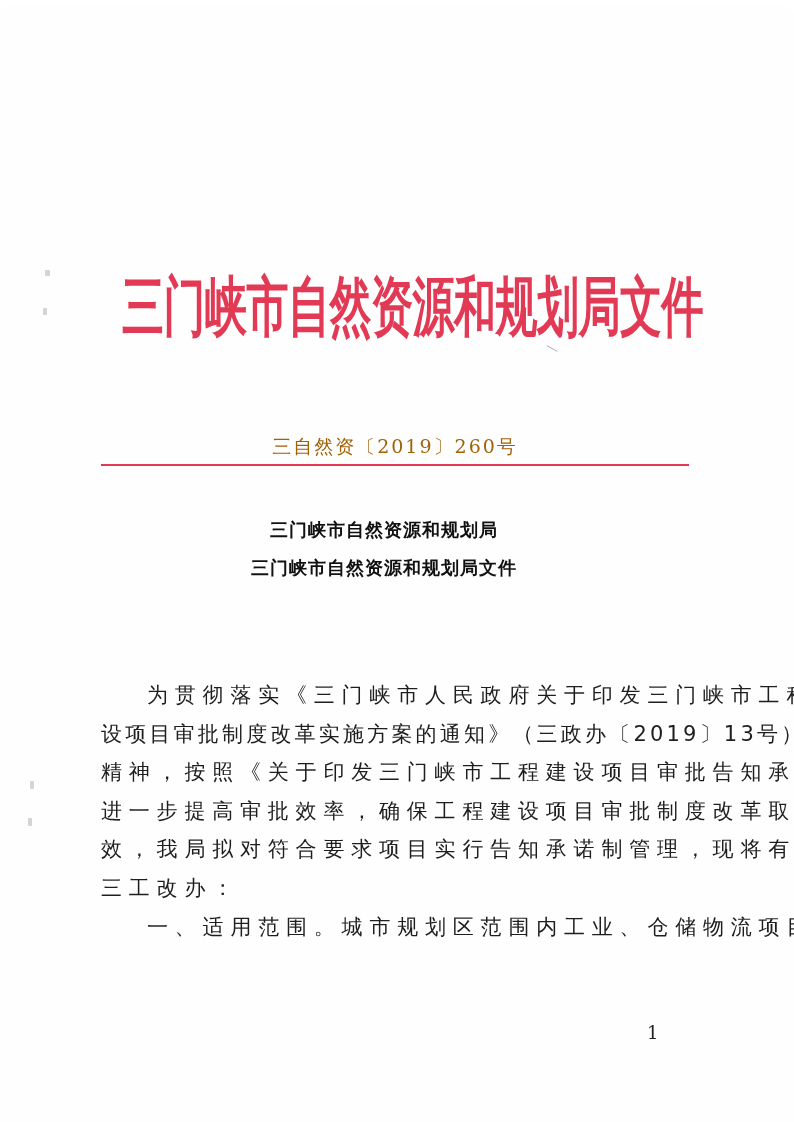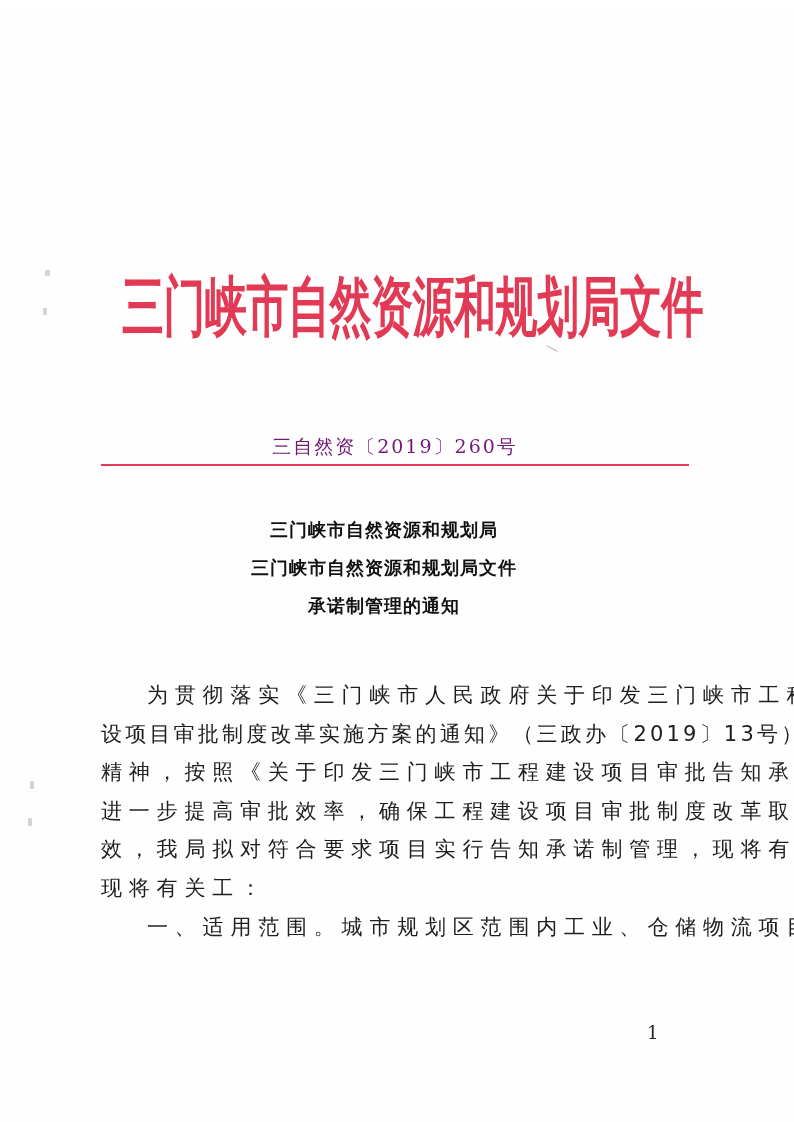--- a/index.html
+++ b/index.html
@@ -63,21 +63,21 @@
     
     .doc-number {
       position: absolute;
       left: 270px;
       top: 428px;
       width: 250px;
       text-align: center;
       font-family: "DejaVu Serif", "Liberation Serif", serif;
       font-size: 19px;
       letter-spacing: 2px;
-      color: #701a75;
+      color: #a16207;
       white-space: nowrap;
     }
     .red-rule {
       position: absolute;
       left: 101px;
       top: 458px;
       width: 588px;
       height: 2px;
       background: #e23a55;
     }
@@ -143,28 +143,27 @@
   </div>
   <div class="stray-mark"></div>
 
   <div class="doc-number">三自然资〔2019〕260号</div>
 
   <div class="red-rule"></div>
 
   <div class="heading">
     <span class="line">三门峡市自然资源和规划局</span>
     <span class="line">三门峡市自然资源和规划局文件</span>
-    <span class="line">承诺制管理的通知</span>
   </div>
 
   <div class="body-text">
     <span class="line indent">为贯彻落实《三门峡市人民政府关于印发三门峡市工程建</span>
     <span class="line" style="letter-spacing:3.2px;">设项目审批制度改革实施方案的通知》（三政办〔2019〕13号）</span>
     <span class="line">精神，按照《关于印发三门峡市工程建设项目审批告知承诺制</span>
     <span class="line">进一步提高审批效率，确保工程建设项目审批制度改革取得实</span>
     <span class="line">效，我局拟对符合要求项目实行告知承诺制管理，现将有关工</span>
-    <span class="line">现将有关工：</span>
+    <span class="line">三工改办：</span>
     <span class="line indent">一、适用范围。城市规划区范围内工业、仓储物流项目以及</span>
   </div>
 
   <div class="page-number">1</div>
 
 </div>
 
 </body></html>

